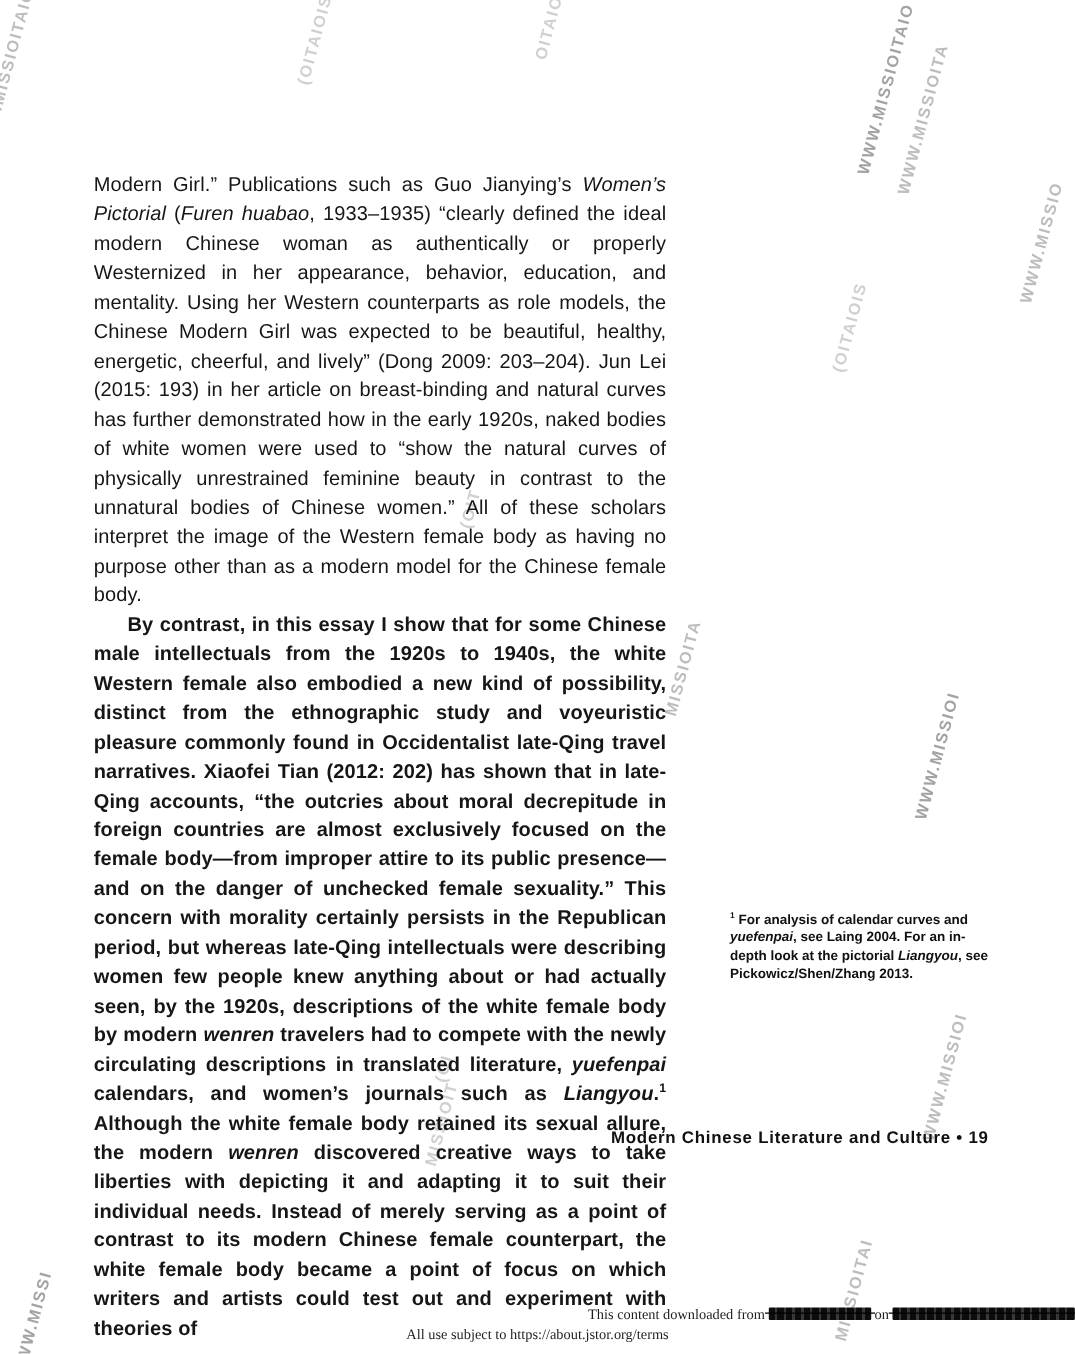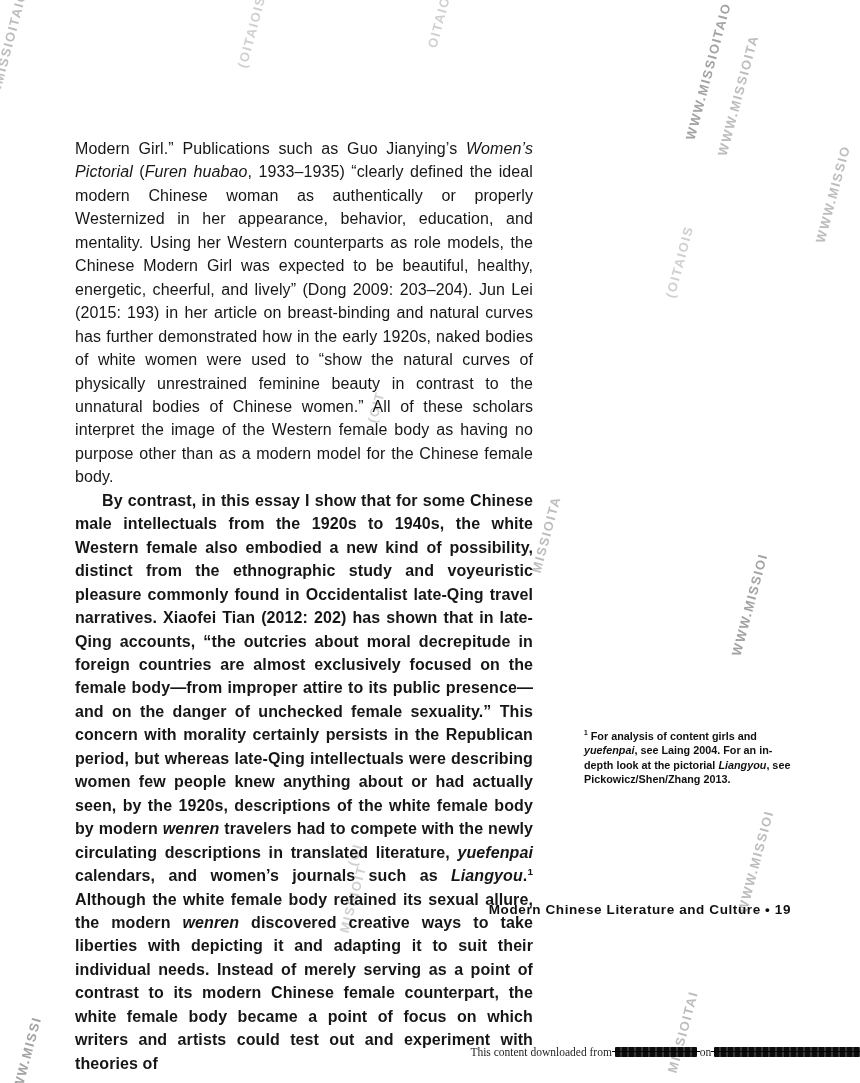--- a/index.html
+++ b/index.html
@@ -130,24 +130,25 @@
     <span class="watermark wm-light" style="left:344px; top:925px;">MISSIOIT</span>
     <span class="watermark" style="left:672px; top:1065px;">MISSIOITAI</span>
     <span class="watermark wm-dark" style="left:14px;  top:1095px;">WWW.MISSI</span>
   </div>
 
   <div class="body-text">
     <p><span>Modern Girl.” Publications such as Guo Jianying’s </span><em>Women’s Pictorial</em><span> (</span><em>Furen huabao</em><span>, 1933–1935) “clearly defined the ideal modern Chinese woman as authentically or properly Westernized in her appearance, behavior, education, and mentality. Using her Western counterparts as role models, the Chinese Modern Girl was expected to be beautiful, healthy, energetic, cheerful, and lively” (Dong 2009: 203–204). Jun Lei (2015: 193) in her article on breast-binding and natural curves has further demonstrated how in the early 1920s, naked bodies of white women were used to “show the natural curves of physically unrestrained feminine beauty in contrast to the unnatural bodies of Chinese women.” All of these scholars interpret the image of the Western female body as having no purpose other than as a modern model for the Chinese female body.</span></p>
     <p><span>By contrast, in this essay I show that for some Chinese male intellectuals from the 1920s to 1940s, the white Western female also embodied a new kind of possibility, distinct from the ethnographic study and voyeuristic pleasure commonly found in Occidentalist late-Qing travel narratives. Xiaofei Tian (2012: 202) has shown that in late-Qing accounts, “the outcries about moral decrepitude in foreign countries are almost exclusively focused on the female body—from improper attire to its public presence—and on the danger of unchecked female sexuality.” This concern with morality certainly persists in the Republican period, but whereas late-Qing intellectuals were describing women few people knew anything about or had actually seen, by the 1920s, descriptions of the white female body by modern </span><em>wenren</em><span> travelers had to compete with the newly circulating descriptions in translated literature, </span><em>yuefenpai</em><span> calendars, and women’s journals such as </span><em>Liangyou</em><span>.</span><sup>1</sup><span> Although the white female body retained its sexual allure, the modern </span><em>wenren</em><span> discovered creative ways to take liberties with depicting it and adapting it to suit their individual needs. Instead of merely serving as a point of contrast to its modern Chinese female counterpart, the white female body became a point of focus on which writers and artists could test out and experiment with theories of</span></p>
   </div>
 
-  <aside class="footnote"><sup>1</sup><span> For analysis of content girls and </span><em>yuefenpai</em><span>, see Laing 2004. For an in-depth look at the pictorial </span><em>Liangyou</em><span>, see Pickowicz/Shen/Zhang 2013.</span></aside>
+  <aside class="footnote"><sup>1</sup><span> For analysis of calendar curves and </span><em>yuefenpai</em><span>, see Laing 2004. For an in-depth look at the pictorial </span><em>Liangyou</em><span>, see Pickowicz/Shen/Zhang 2013.</span></aside>
 
   <div class="running-footer">Modern Chinese Literature and Culture • 19</div>
 
   <div class="download-line">
     <span>This content downloaded from</span>
     <span class="redacted redacted-ip"></span>
     <span>on</span>
     <span class="redacted redacted-date"></span>
   </div>
+  <div class="terms-line">All use subject to https://about.jstor.org/terms</div>
 
 </div>
 
 </body></html>

